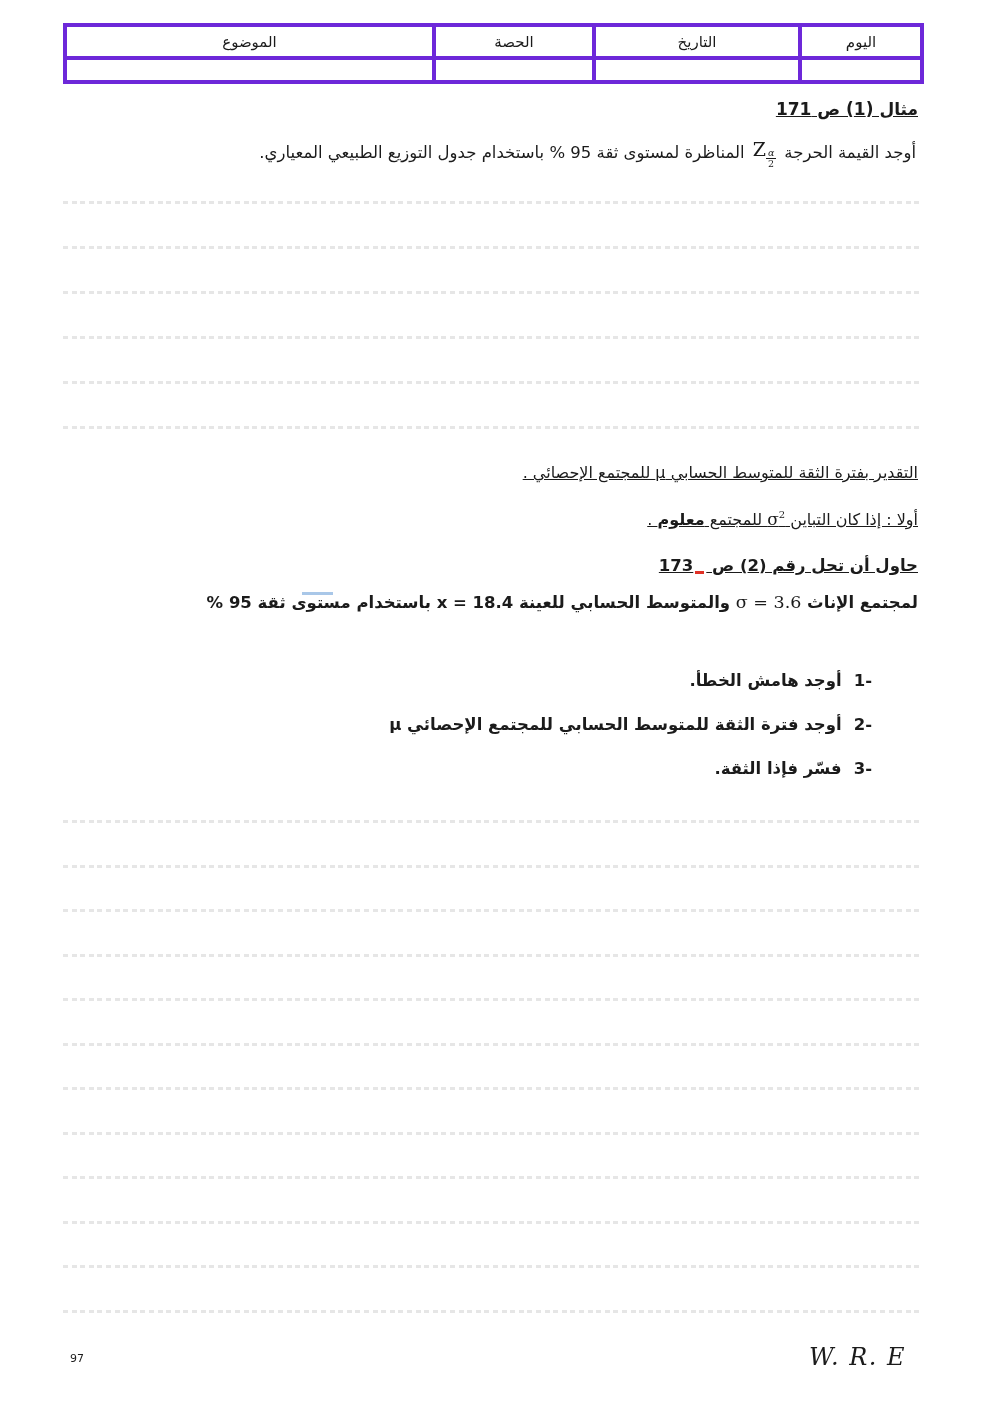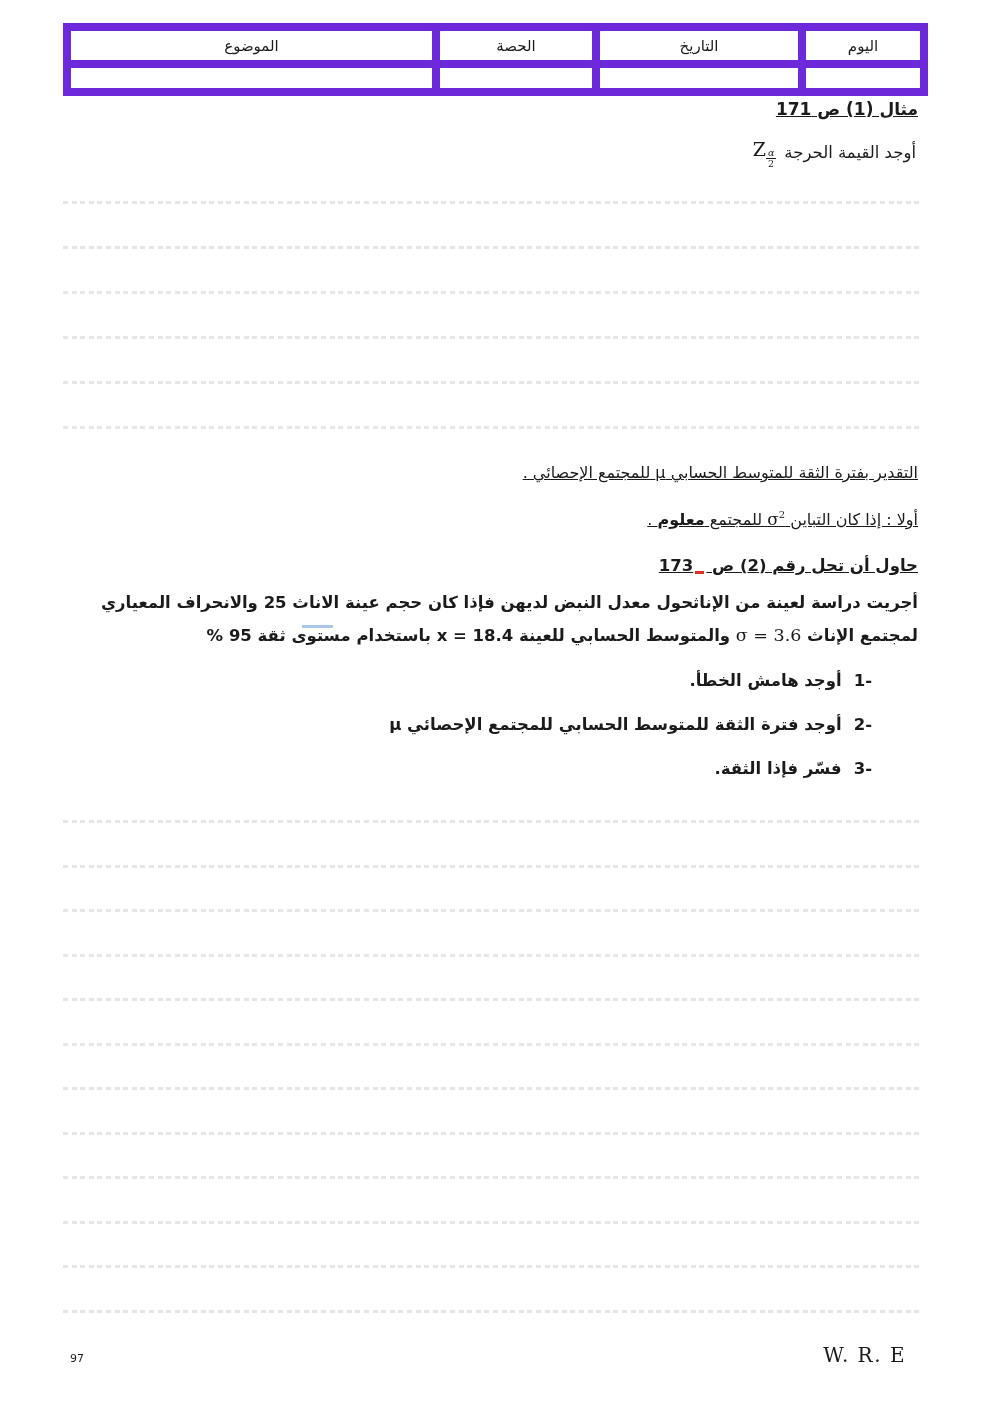--- a/index.html
+++ b/index.html
@@ -7,21 +7,21 @@
     position:relative; width:992px; height:1403px; background:#ffffff;
     font-family:"DejaVu Sans", sans-serif; color:#1b1b1b; overflow:hidden;
   }
 
   
   .header-table {
     position:absolute; top:23px; left:63px; width:857px;
     border-collapse:collapse; direction:rtl; table-layout:fixed;
   }
   .header-table td {
-    border:8px solid #6d28d9; text-align:center; vertical-align:middle;
+    border:4px solid #6d28d9; text-align:center; vertical-align:middle;
     font-size:15px; padding:0;
   }
   .header-table tr.hrow td { height:29px; }
   .header-table tr.erow td { height:20px; }
 
   
   .example-title {
     position:absolute; top:99px; right:74px; direction:rtl;
     font-weight:bold; font-size:17px; text-decoration:underline;
   }
@@ -78,22 +78,22 @@
     font-weight:bold; font-size:16.5px; line-height:30px;
   }
   .q-row { display:flex; gap:12px; align-items:baseline; }
   .q-marker { direction:ltr; unicode-bidi:isolate; }
 
   
   .footer-page { position:absolute; top:1352px; left:70px; font-size:11px; }
   .footer-year { position:absolute; top:1353px; left:0; right:0;
                  text-align:center; font-size:15px; }
   .footer-initials { position:absolute; top:1343px; right:86px;
-                     font-family:"DejaVu Serif", serif; 
-                     font-size:20px; letter-spacing:1.5px; }
+                     font-family:"DejaVu Serif", serif; font-style:italic;
+                     font-size:24px; letter-spacing:1.5px; }
 </style>
 </head>
 <body>
 
 <div class="sheet">
 
   <table class="header-table">
     <colgroup>
       <col style="width:122px">
         <col style="width:206px">
@@ -120,20 +120,21 @@
 
   <div class="prompt">
     <span>أوجد القيمة الحرجة</span>
     <span class="zfrac">
       <span class="zsym">Z</span>
       <span class="frac">
         <span class="num">α</span>
         <span class="den">2</span>
       </span>
     </span>
+    <span>المناظرة لمستوى ثقة 95 % باستخدام جدول التوزيع الطبيعي المعياري.</span>
   </div>
 
   <div class="dots-group dots-top">
       <div class="dotline"></div>
       <div class="dotline"></div>
       <div class="dotline"></div>
       <div class="dotline"></div>
       <div class="dotline"></div>
       <div class="dotline"></div>
     </div>
@@ -142,21 +143,20 @@
 
   <div class="sec-heading sec-h2">
     <span>أولا : إذا كان التباين </span><span class="math-serif" dir="ltr"><span>σ</span><sup>2</sup></span><span> للمجتمع </span><b>معلوم</b><span> .</span>
   </div>
 
   <div class="sec-heading try-heading">
     <span>حاول أن تحل رقم (2) ص </span><span class="redmark"></span><span>173</span>
   </div>
 
   <div class="problem">
-    <div>أجريت دراسة لعينة  من الإناثحول معدل النبض لديهن فإذا كان حجم عينة الاناث  25   والانحراف المعياري</div>
     <div>
       <span>لمجتمع الإناث  </span><span class="sigma-eq">σ = 3.6</span><span>  والمتوسط الحسابي للعينة  </span><span class="ltr-bold">x = 18.4</span><span>  باستخدام </span><span class="oline">مستوى</span><span> ثقة 95 %</span>
     </div>
   </div>
 
   <div class="questions">
     <div class="q-row">
       <span class="q-marker">1-</span>
       <span>أوجد هامش الخطأ.</span>
     </div>

